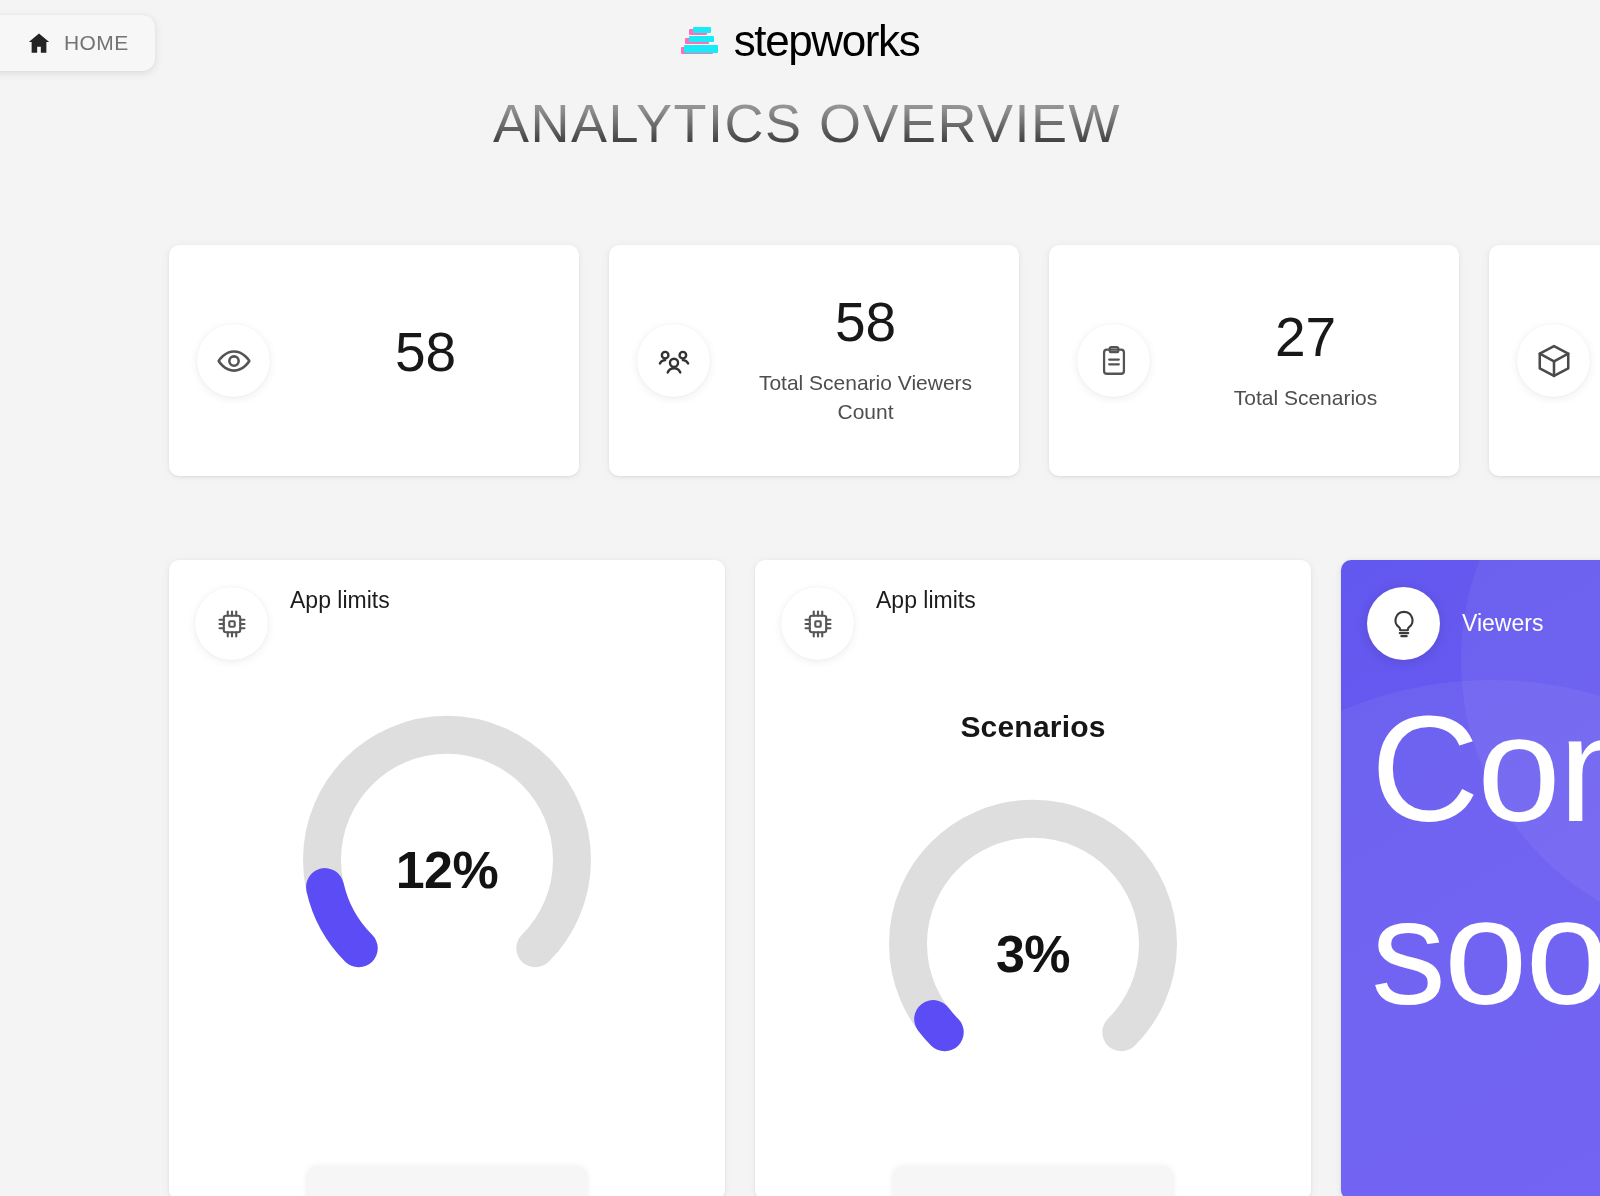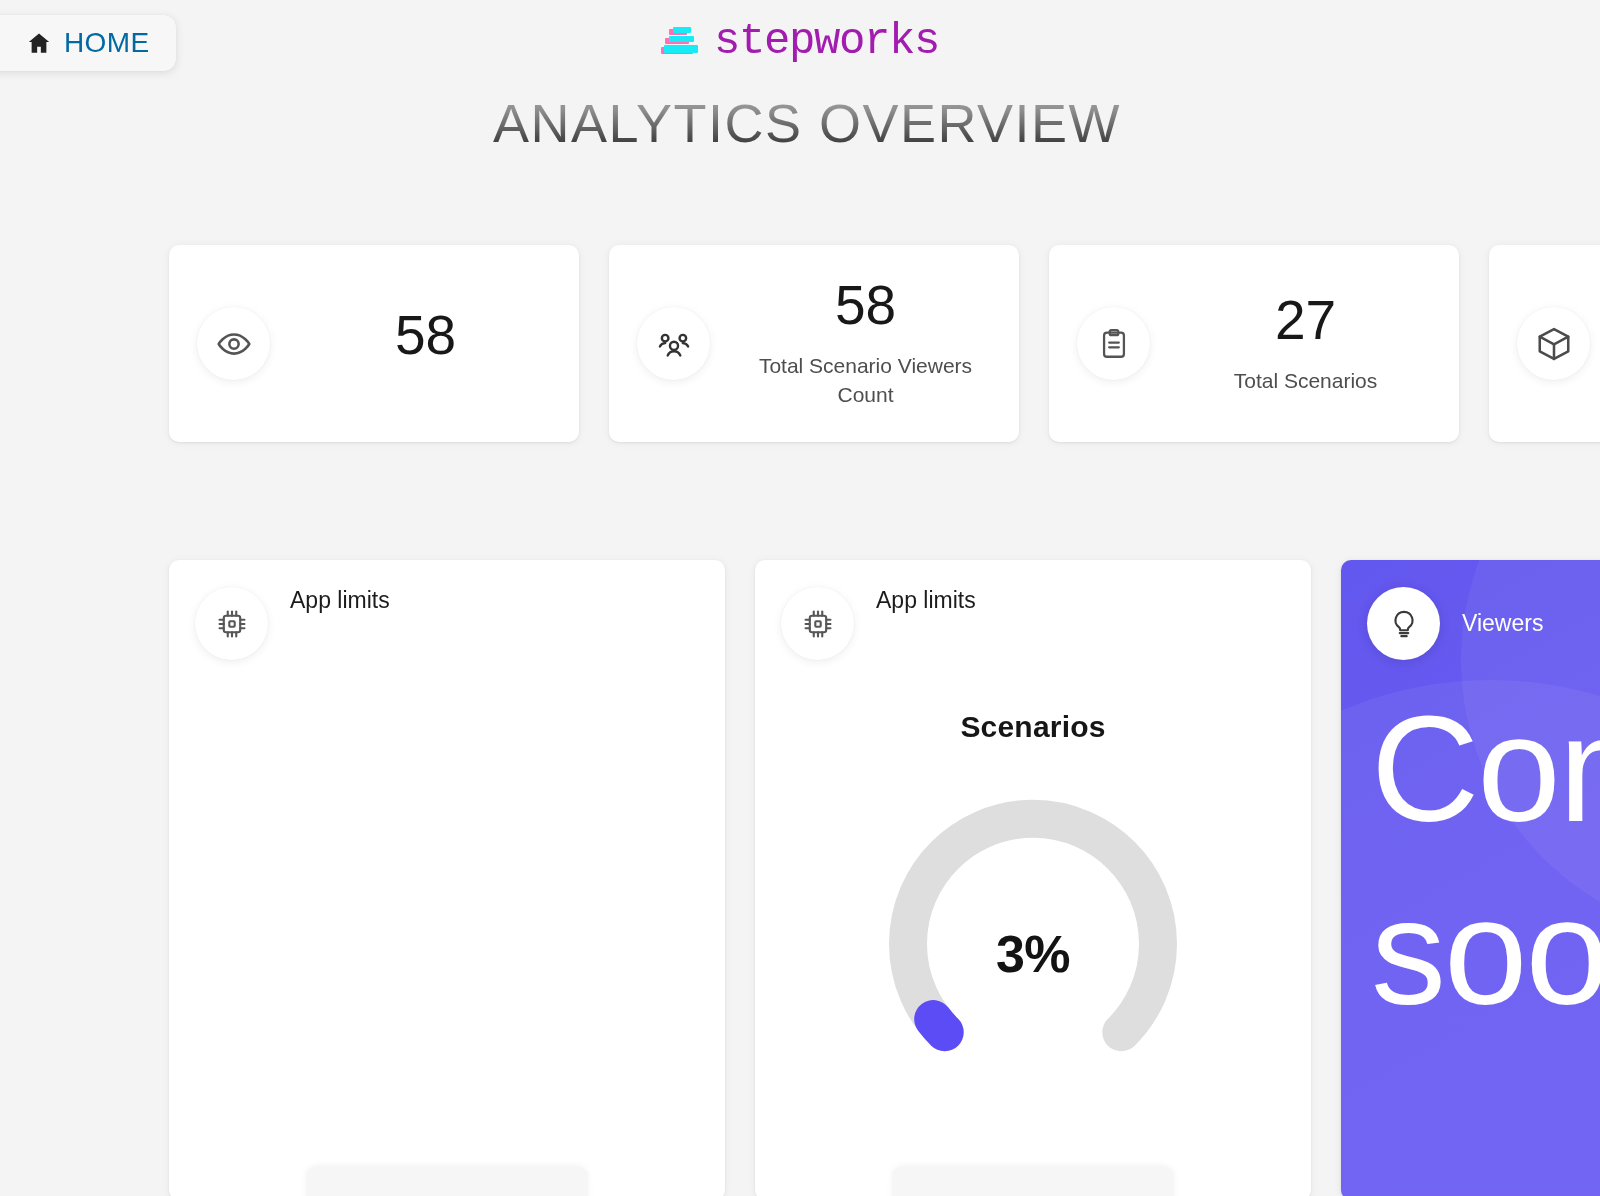--- a/index.html
+++ b/index.html
@@ -27,23 +27,23 @@
     gap: 12px;
     padding: 0 26px 0 40px;
     background: #f7f7f7;
     border: none;
     border-radius: 12px;
     box-shadow: 0 2px 8px rgba(0,0,0,0.10), 0 0 1px rgba(0,0,0,0.10);
     cursor: pointer;
     z-index: 20;
   }
   .home-btn .label {
-    font-size: 28px;
+    font-size: 21px;
     letter-spacing: 0.4px;
-    color: #0369a1;
+    color: #737373;
     font-weight: 400;
     text-align: center;
   }
   .home-icon svg { display: block; }
 
   
   .logo-wrap {
     position: absolute;
     left: 0; right: 0;
     top: 16px;
@@ -64,22 +64,21 @@
   }
   .logo-mark .bar-shadow {
     position: absolute;
     background: #FF6FB5;
     border-radius: 1px;
   }
   .logo-text {
     font-size: 44px;
     font-weight: 400;
     letter-spacing: -1.4px;
-    color: #a21caf;
-    font-family: Liberation Mono, monospace;
+    color: #000000;
   }
 
   
   .page-title {
     position: absolute;
     left: 14px; right: 0;
     top: 92px;
     text-align: center;
     font-size: 54px;
     font-weight: 400;
@@ -94,21 +93,21 @@
   
   .stat-row {
     position: absolute;
     top: 245px;
     left: 169px;
     display: flex;
     gap: 30px;
   }
   .stat-card {
     width: 410px;
-    height: 197px;
+    height: 231px;
     background: #ffffff;
     border-radius: 10px;
     box-shadow: 0 1px 3px rgba(0,0,0,0.07), 0 1px 10px rgba(0,0,0,0.05);
     display: flex;
     align-items: center;
     padding: 0 28px;
     gap: 26px;
     flex-shrink: 0;
   }
   .stat-icon {
@@ -386,20 +385,27 @@
             <line x1="3.2" y1="15" x2="6.2" y2="15"></line>
           <line x1="17.8" y1="9" x2="20.8" y2="9"></line>
             <line x1="17.8" y1="12" x2="20.8" y2="12"></line>
             <line x1="17.8" y1="15" x2="20.8" y2="15"></line>
         </svg>
       </span>
       <span class="card-head-label">App limits</span>
     </div>
 
 
+    <div class="gauge-wrap">
+      <svg width="320" height="300" viewBox="0 0 320 300">
+        <path id="track0" fill="none" stroke="#DEDEDE" stroke-width="38" stroke-linecap="round" d="M 71.7 248.3 A 125 125 0 1 1 248.3 248.3"></path>
+        <path id="fill0" fill="none" stroke="#5B4CF5" stroke-width="38" stroke-linecap="round" d="M 71.7 248.3 A 125 125 0 1 1 248.3 248.3" stroke-dasharray="70.72577636718749 528.655693359375"></path>
+      </svg>
+      <div class="gauge-pct">12%</div>
+    </div>
 
     <div class="card-bottom-pill"></div>
   </div>
 
   <div class="gauge-card">
     <div class="card-head">
       <span class="card-head-icon">
         <svg width="34" height="34" viewBox="0 0 24 24" fill="none" stroke="#575757" stroke-width="1.5" stroke-linecap="round" stroke-linejoin="round">
           <rect x="6.2" y="6.2" width="11.6" height="11.6" rx="1.6"></rect>
           <rect x="10.1" y="10.1" width="3.8" height="3.8" rx="0.7"></rect>

